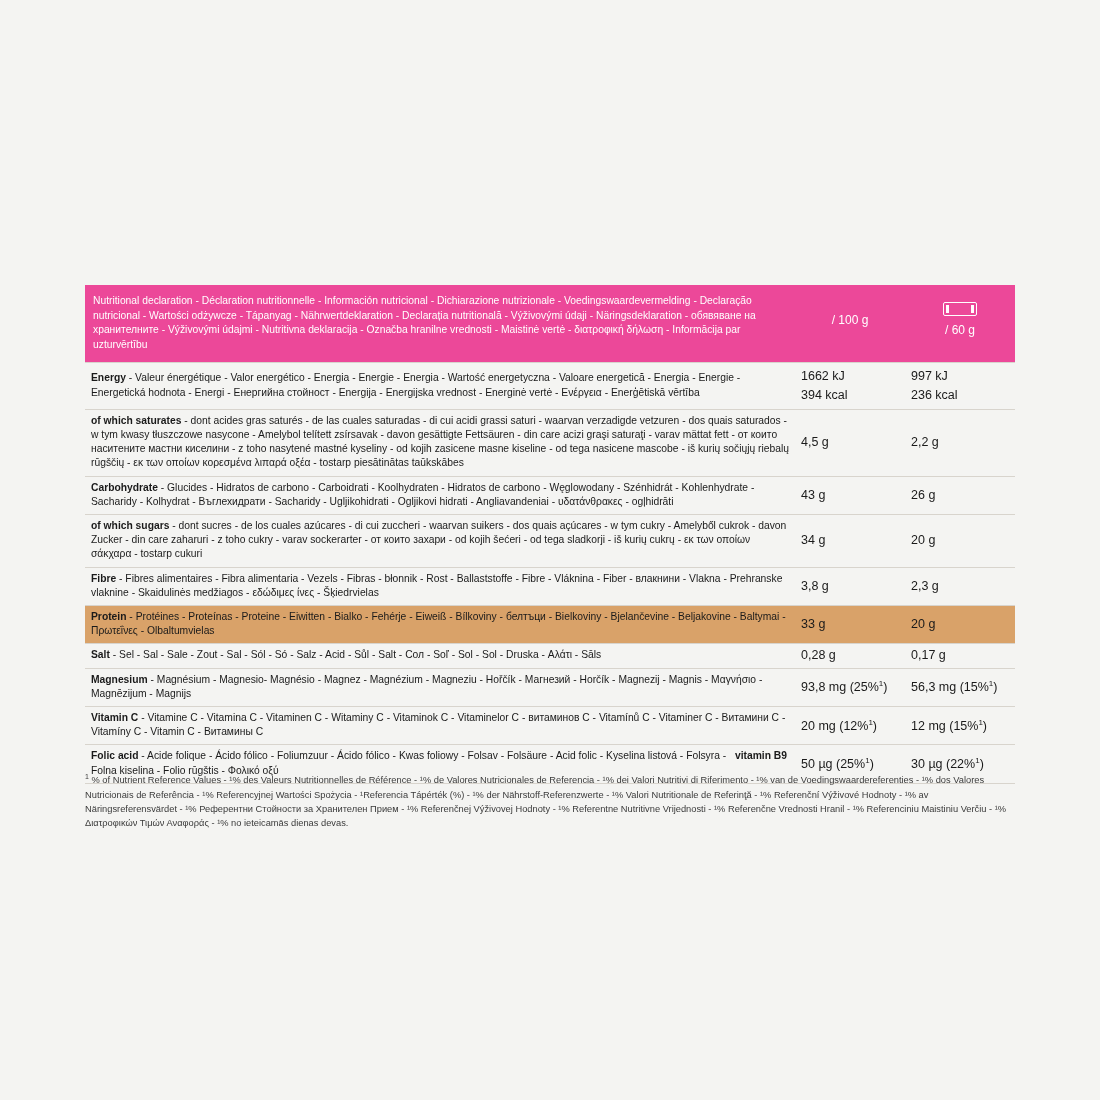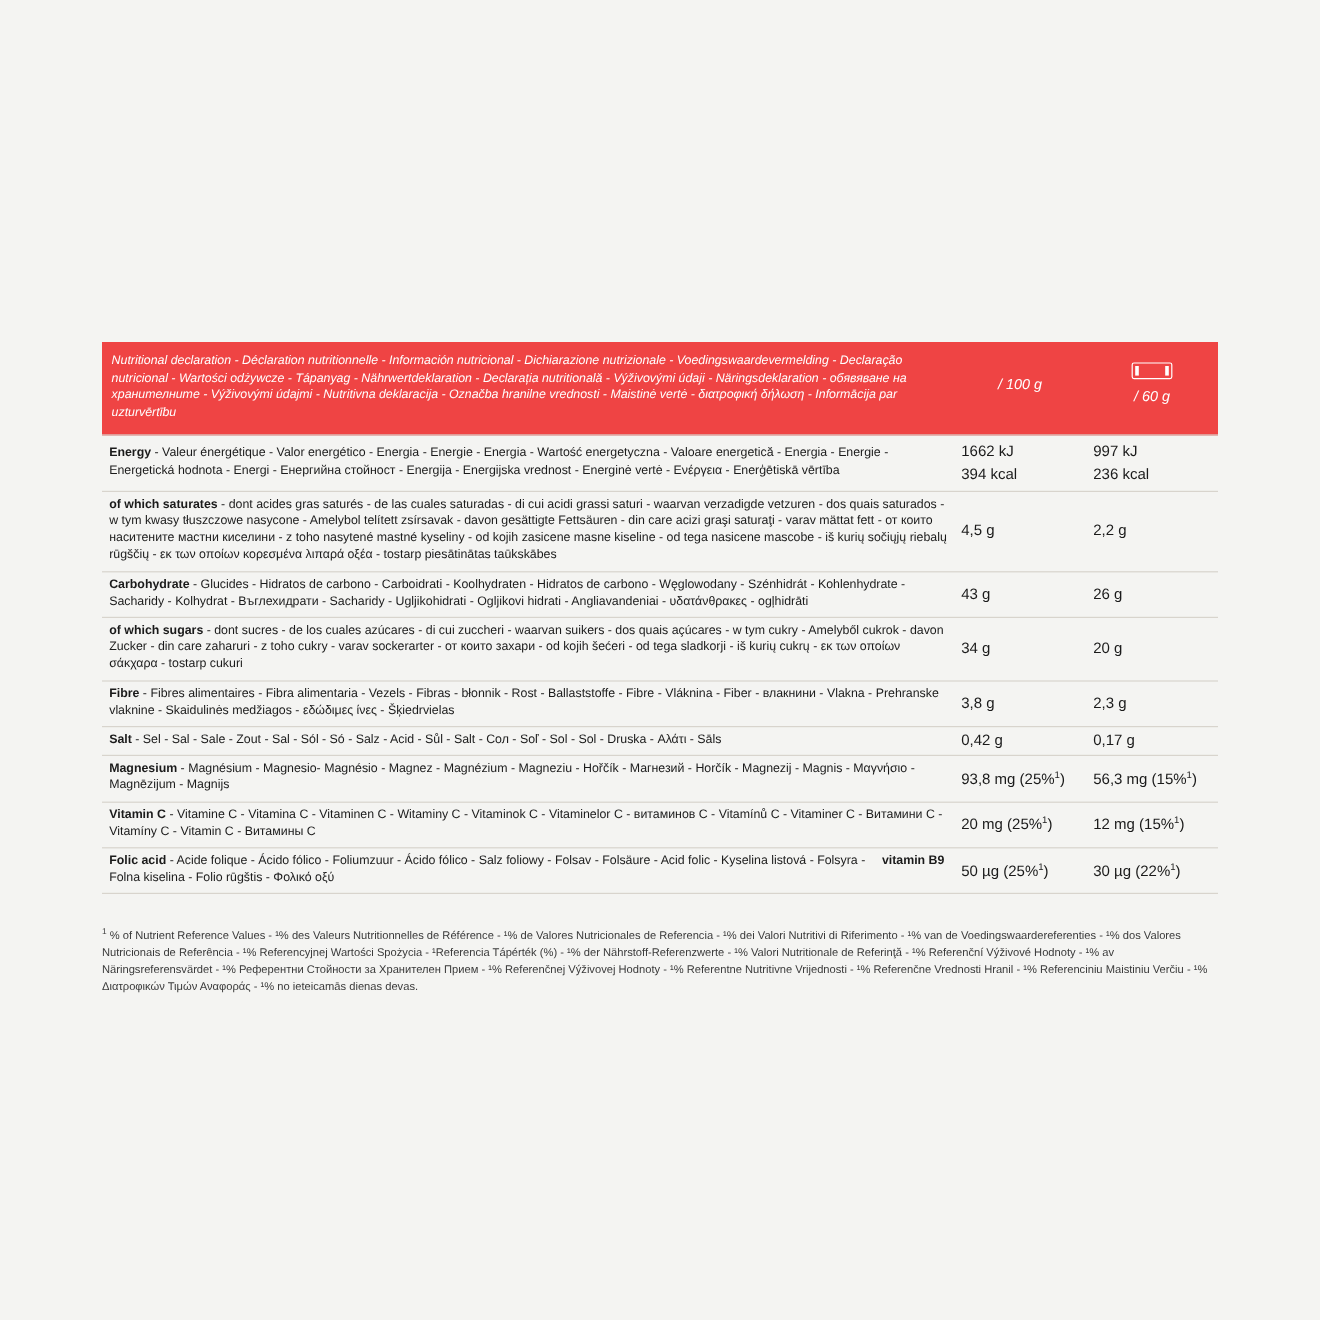--- a/index.html
+++ b/index.html
@@ -30,25 +30,24 @@
   }
 
   table.nutri td {
     vertical-align: middle;
     padding: 4px 6px 5px 6px;
     border-bottom: 1px solid #d8d4cd;
   }
 
   
   .hdr td {
-    background: #ef4444;
+    background: #ec4899;
     color: #ffffff;
     border-bottom: none;
     vertical-align: bottom;
-    font-style: italic;
   }
   .hdr .hdr-names {
     font-size: 10.3px;
     line-height: 1.42;
     padding: 9px 10px 10px 8px;
     vertical-align: top;
   }
   .hdr .col-unit {
     text-align: center;
     font-size: 12px;
@@ -194,49 +193,56 @@
       </tr>
 
       <tr>
         <td class="nutrient">
           <b>Fibre</b><span> - Fibres alimentaires - Fibra alimentaria - Vezels - Fibras - błonnik - Rost - Ballaststoffe - Fibre - Vláknina - Fiber - влакнини - Vlakna - Prehranske vlaknine - Skaidulinės medžiagos - εδώδιμες ίνες - Šķiedrvielas</span>
         </td>
         <td class="val">3,8 g</td>
         <td class="val">2,3 g</td>
       </tr>
 
+      <tr class="highlight">
+        <td class="nutrient">
+          <b>Protein</b><span> - Protéines - Proteínas - Proteine - Eiwitten - Bialko - Fehérje - Eiweiß - Bílkoviny - белтъци - Bielkoviny - Bjelančevine - Beljakovine - Baltymai - Πρωτεΐνες - Olbaltumvielas</span>
+        </td>
+        <td class="val">33 g</td>
+        <td class="val">20 g</td>
+      </tr>
 
       <tr>
         <td class="nutrient">
           <b>Salt</b><span> - Sel - Sal - Sale - Zout - Sal - Sól - Só - Salz - Acid - Sůl - Salt - Сол - Soľ - Sol - Sol - Druska - Αλάτι - Sāls</span>
         </td>
-        <td class="val">0,42 g</td>
+        <td class="val">0,28 g</td>
         <td class="val">0,17 g</td>
       </tr>
 
       <tr>
         <td class="nutrient">
           <b>Magnesium</b><span> - Magnésium - Magnesio- Magnésio - Magnez - Magnézium - Magneziu - Hořčík - Магнезий - Horčík - Magnezij - Magnis - Μαγνήσιο - Magnēzijum - Magnijs</span>
         </td>
         <td class="val"><span>93,8 mg (25%</span><span class="sup">1</span><span>)</span></td>
         <td class="val"><span>56,3 mg (15%</span><span class="sup">1</span><span>)</span></td>
       </tr>
 
       <tr>
         <td class="nutrient">
           <b>Vitamin C</b><span> - Vitamine C - Vitamina C - Vitaminen C - Witaminy C - Vitaminok C - Vitaminelor C - витаминов C - Vitamínů C - Vitaminer C - Витамини C - Vitamíny C - Vitamin C - Витамины C</span>
         </td>
-        <td class="val"><span>20 mg (25%</span><span class="sup">1</span><span>)</span></td>
+        <td class="val"><span>20 mg (12%</span><span class="sup">1</span><span>)</span></td>
         <td class="val"><span>12 mg (15%</span><span class="sup">1</span><span>)</span></td>
       </tr>
 
       <tr class="last">
         <td class="nutrient">
           <span class="inline-right">vitamin B9</span>
-          <b>Folic acid</b><span> - Acide folique - Ácido fólico - Foliumzuur - Ácido fólico - Salz foliowy - Folsav - Folsäure - Acid folic - Kyselina listová - Folsyra - Folna kiselina - Folio rūgštis - Φολικό οξύ</span>
+          <b>Folic acid</b><span> - Acide folique - Ácido fólico - Foliumzuur - Ácido fólico - Kwas foliowy - Folsav - Folsäure - Acid folic - Kyselina listová - Folsyra - Folna kiselina - Folio rūgštis - Φολικό οξύ</span>
         </td>
         <td class="val"><span>50 µg (25%</span><span class="sup">1</span><span>)</span></td>
         <td class="val"><span>30 µg (22%</span><span class="sup">1</span><span>)</span></td>
       </tr>
     </tbody>
   </table>
 </div>
 
 <div class="footnote">
   <sup>1</sup><span> % of Nutrient Reference Values - ¹% des Valeurs Nutritionnelles de Référence - ¹% de Valores Nutricionales de Referencia - ¹% dei Valori Nutritivi di Riferimento - ¹% van de Voedingswaardereferenties - ¹% dos Valores Nutricionais de Referência - ¹% Referencyjnej Wartości Spożycia - ¹Referencia Tápérték (%) - ¹% der Nährstoff-Referenzwerte - ¹% Valori Nutritionale de Referinţă - ¹% Referenční Výživové Hodnoty - ¹% av Näringsreferensvärdet - ¹% Референтни Стойности за Хранителен Прием - ¹% Referenčnej Výživovej Hodnoty - ¹% Referentne Nutritivne Vrijednosti - ¹% Referenčne Vrednosti Hranil - ¹% Referenciniu Maistiniu Verčiu - ¹% Διατροφικών Τιμών Αναφοράς - ¹% no ieteicamās dienas devas.</span>

